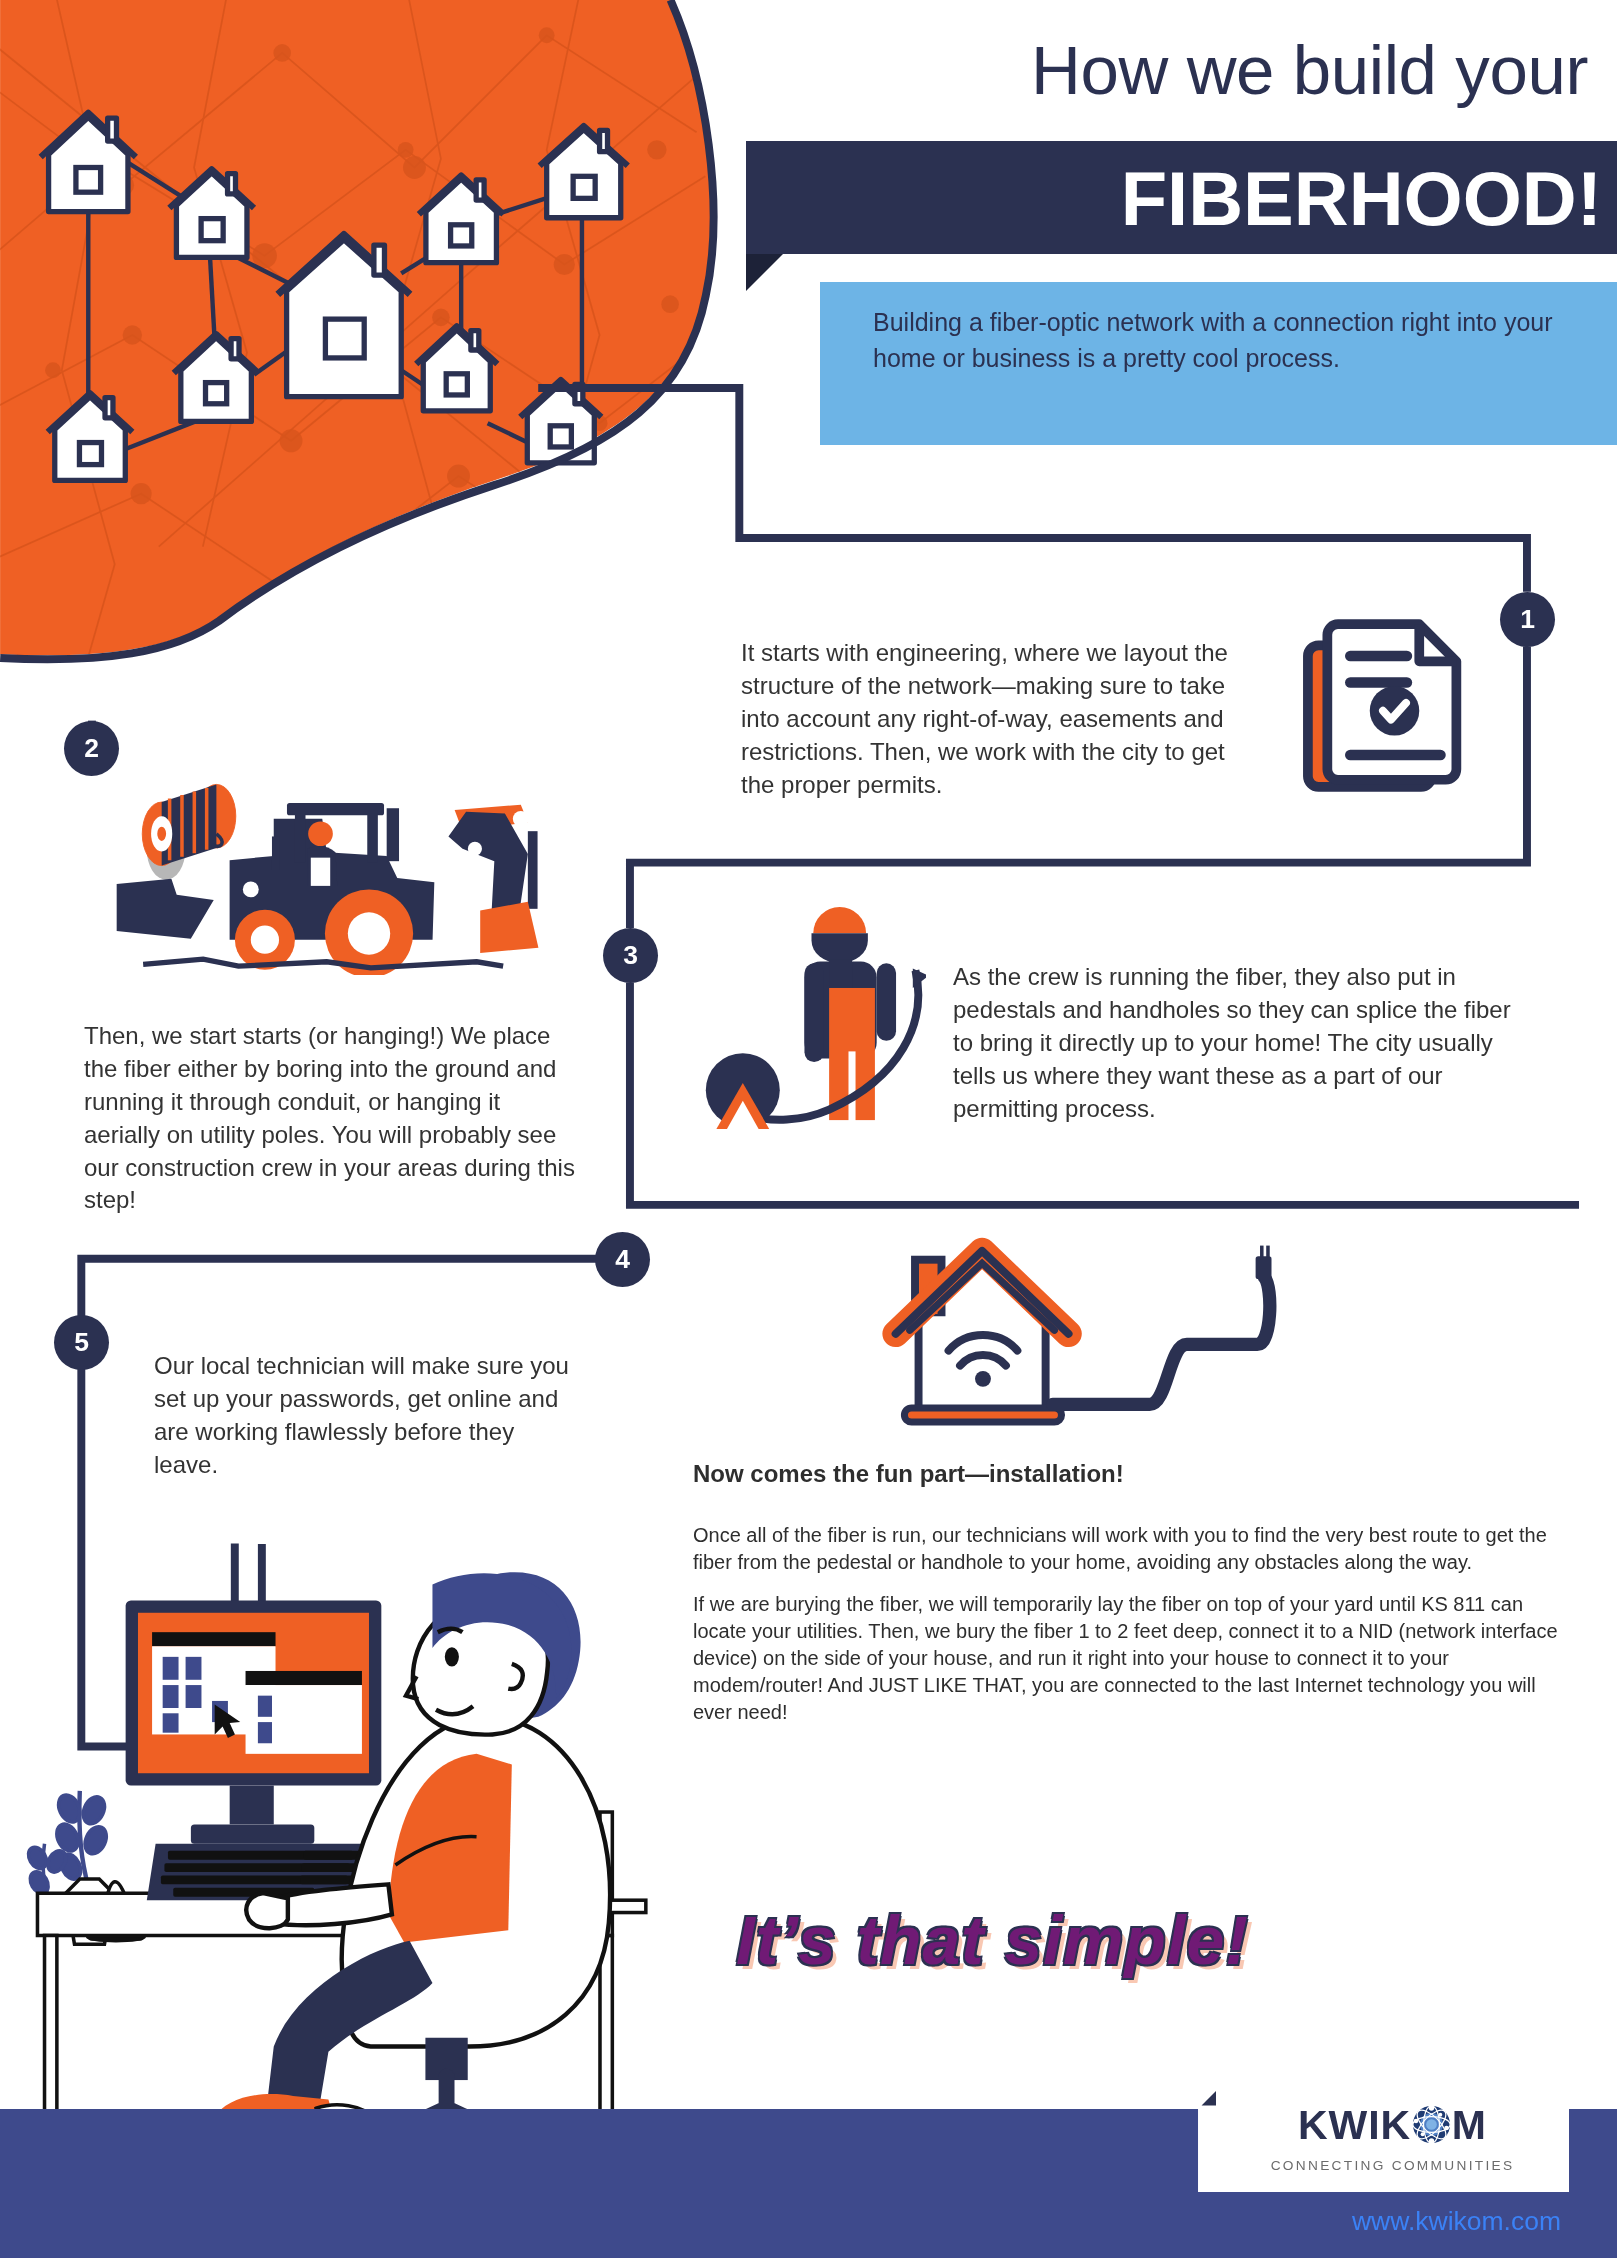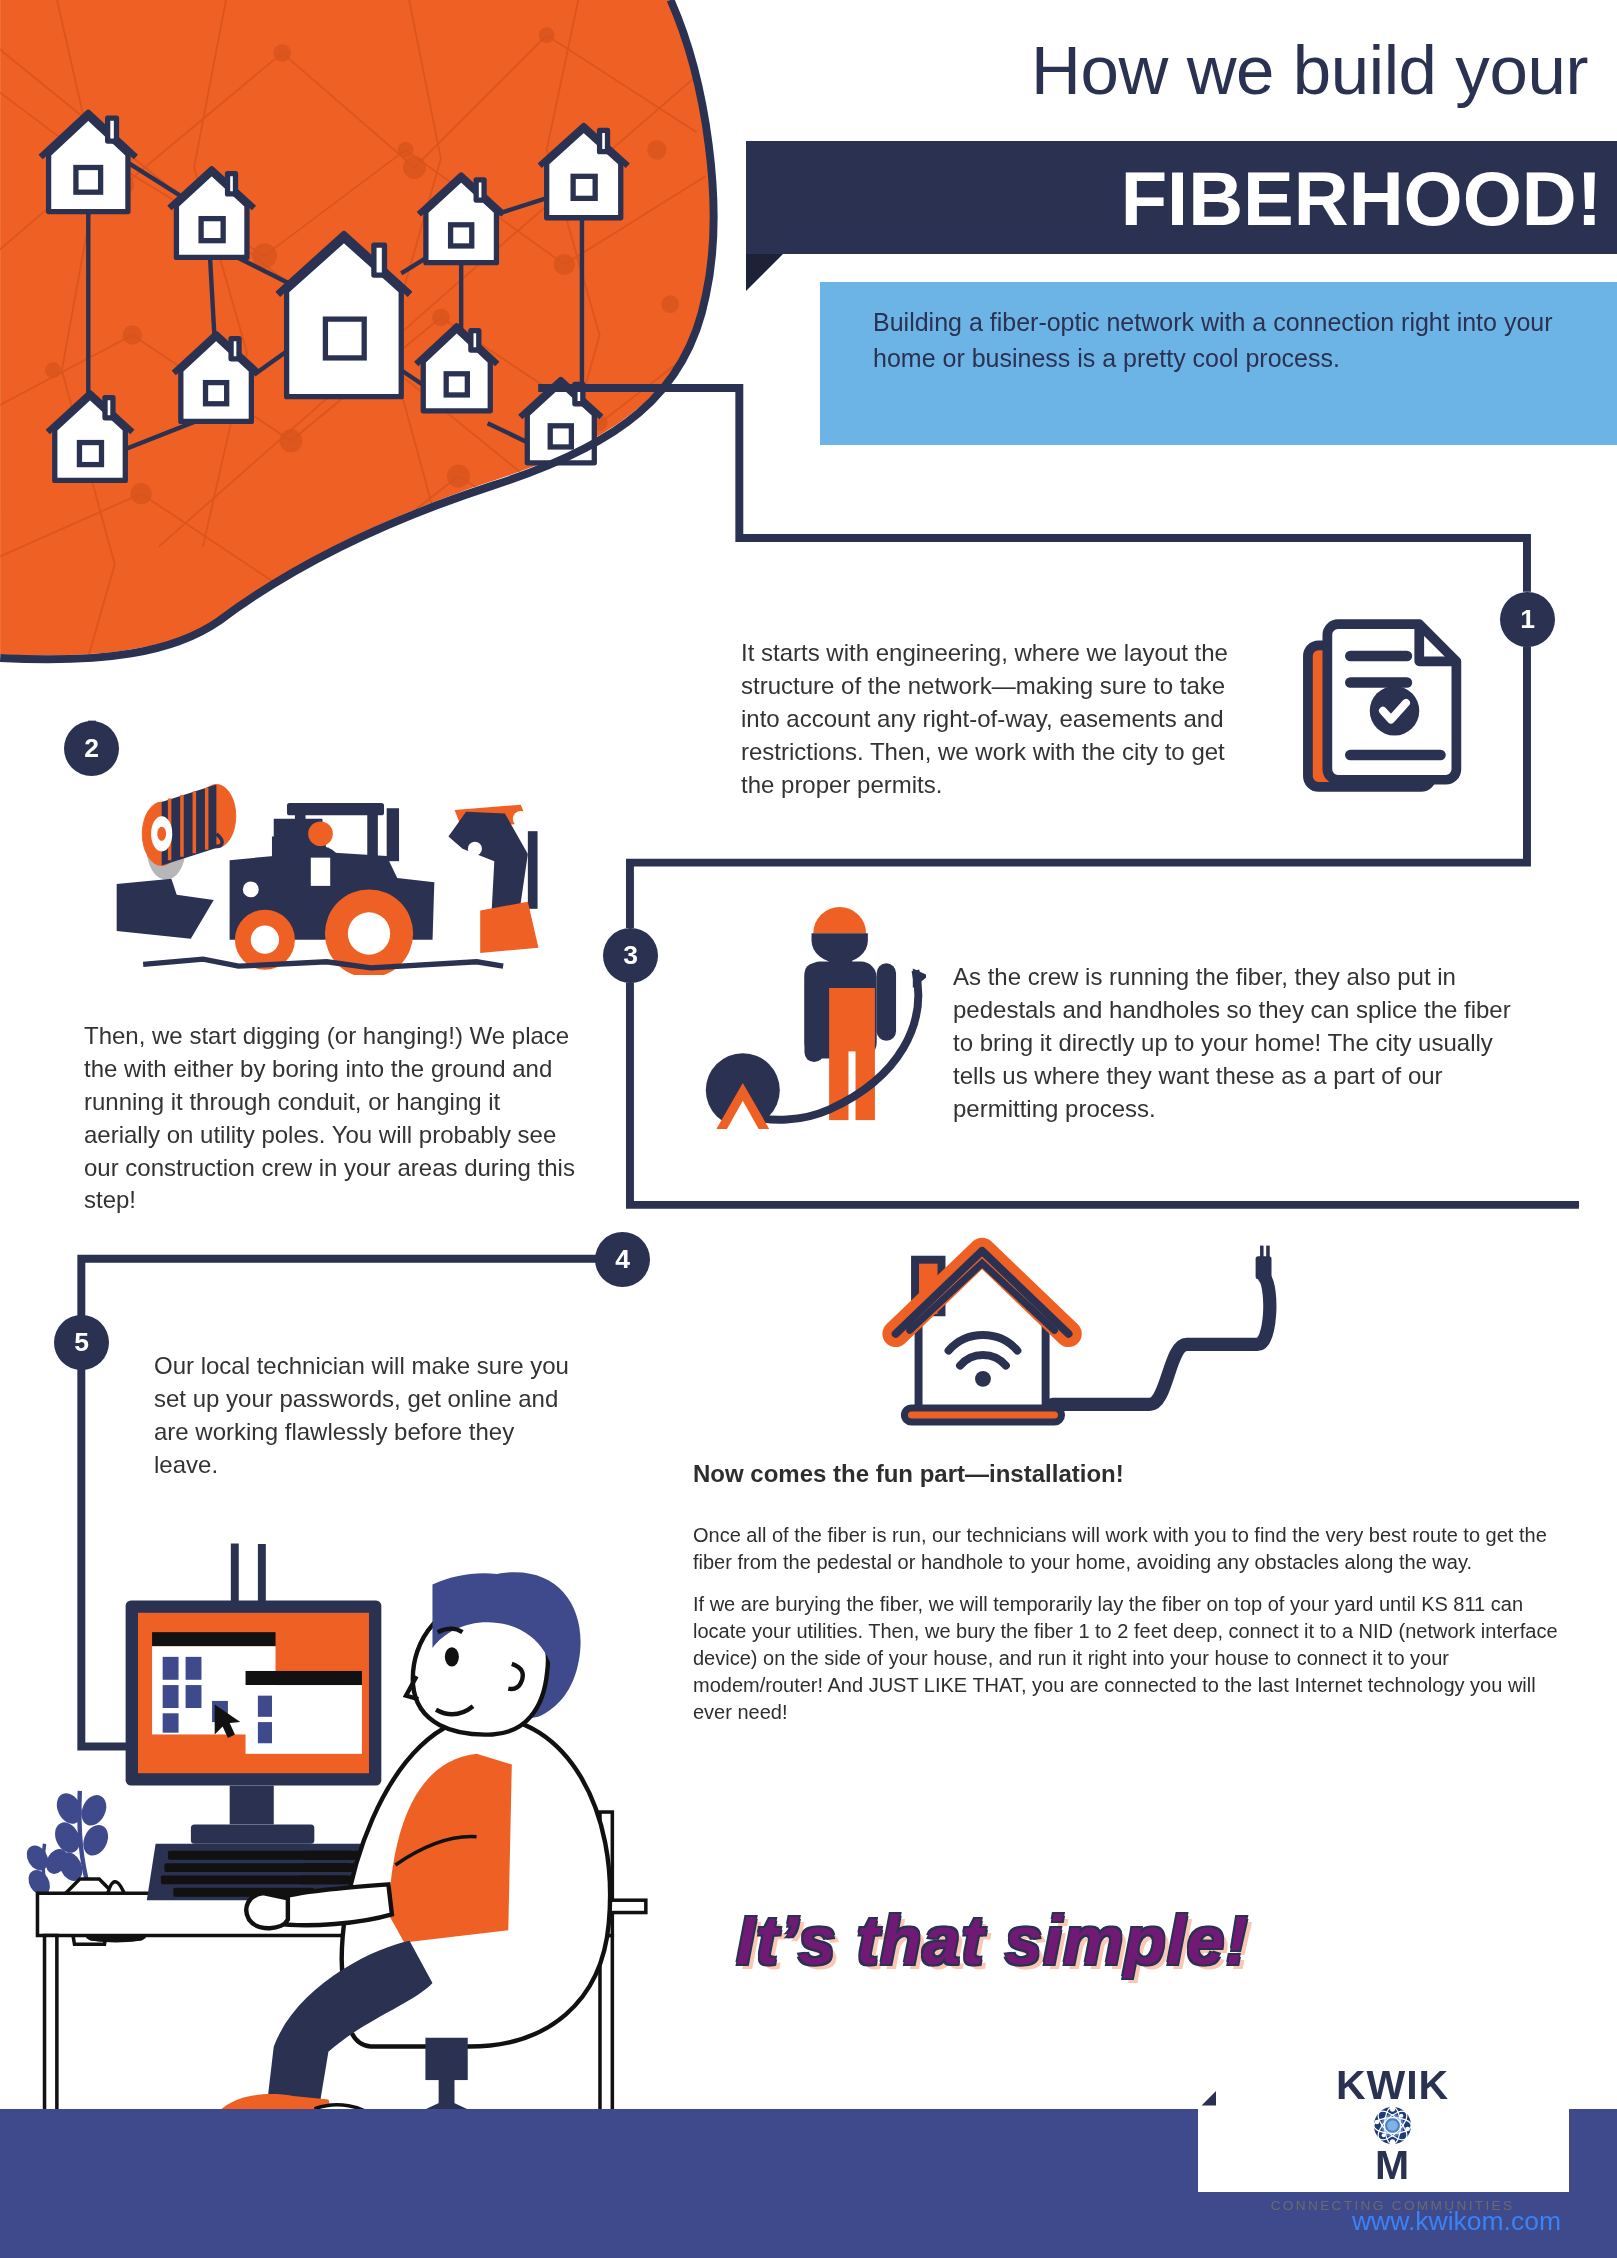--- a/index.html
+++ b/index.html
@@ -120,21 +120,21 @@
     left: 1216px; top: 2086px; width: 353px; height: 106px;
     background: #ffffff;
     display: flex; flex-direction: column; align-items: center; justify-content: center;
   }
   #logo-flag {
     left: 1198px; top: 2086px; width: 23px; height: 106px;
   }
   #logo-word {
     font-size: 41px; font-weight: 700; color: #2b3151;
     letter-spacing: 0.9px; line-height: 1;
-    display: flex; align-items: center; flex-direction: column;
+    display: flex; 
   }
   #logo-tag {
     font-size: 13.7px; color: #6b6b6b; letter-spacing: 2.3px;
     margin-top: 12px;
   }
   #footer-url {
     left: 1280px; top: 2206px; width: 353px;
     text-align: center;
     color: #3b82f6; font-size: 26.5px;
   }
@@ -349,21 +349,21 @@
 
       <circle cx="180" cy="215" r="34" fill="#ef6024"></circle>
         <circle cx="180" cy="215" r="16" fill="#ffffff"></circle>
       <circle cx="298" cy="208" r="50" fill="#ef6024"></circle>
         <circle cx="298" cy="208" r="24" fill="#ffffff"></circle>
       <circle cx="164" cy="158" r="9" fill="#ffffff"></circle>
 
       <path d="M42,243 L110,237 L150,245 L250,240 L300,247 L420,240 L450,245" fill="none" stroke="#2b3151" stroke-width="6"></path>
     </svg>
   </div>
-  <div class="abs body-text" id="step2-text">Then, we start digging (or hanging!) We place the with either by boring into the ground and running it through conduit, or hanging it aerially on utility poles. You will probably see our construction crew in your areas during this step!</div>
+  <div class="abs body-text" id="step2-text">Then, we start starts (or hanging!) We place the fiber either by boring into the ground and running it through conduit, or hanging it aerially on utility poles. You will probably see our construction crew in your areas during this step!</div>
 
   <div class="abs badge" id="badge3">3</div>
   <div class="abs" id="icon-worker">
     <svg width="229" height="238" viewBox="0 0 260 270">
 
       <path d="M132,48 a30,30 0 0 1 60,0 z" fill="#ef6024"></path>
       <path d="M130,48 h64 v8 a32,26 0 0 1 -64,0 z" fill="#2b3151"></path>
 
       <rect x="122" y="80" width="82" height="110" rx="18" fill="#2b3151"></rect>
       <rect x="150" y="78" width="26" height="38" fill="#2b3151"></rect>

